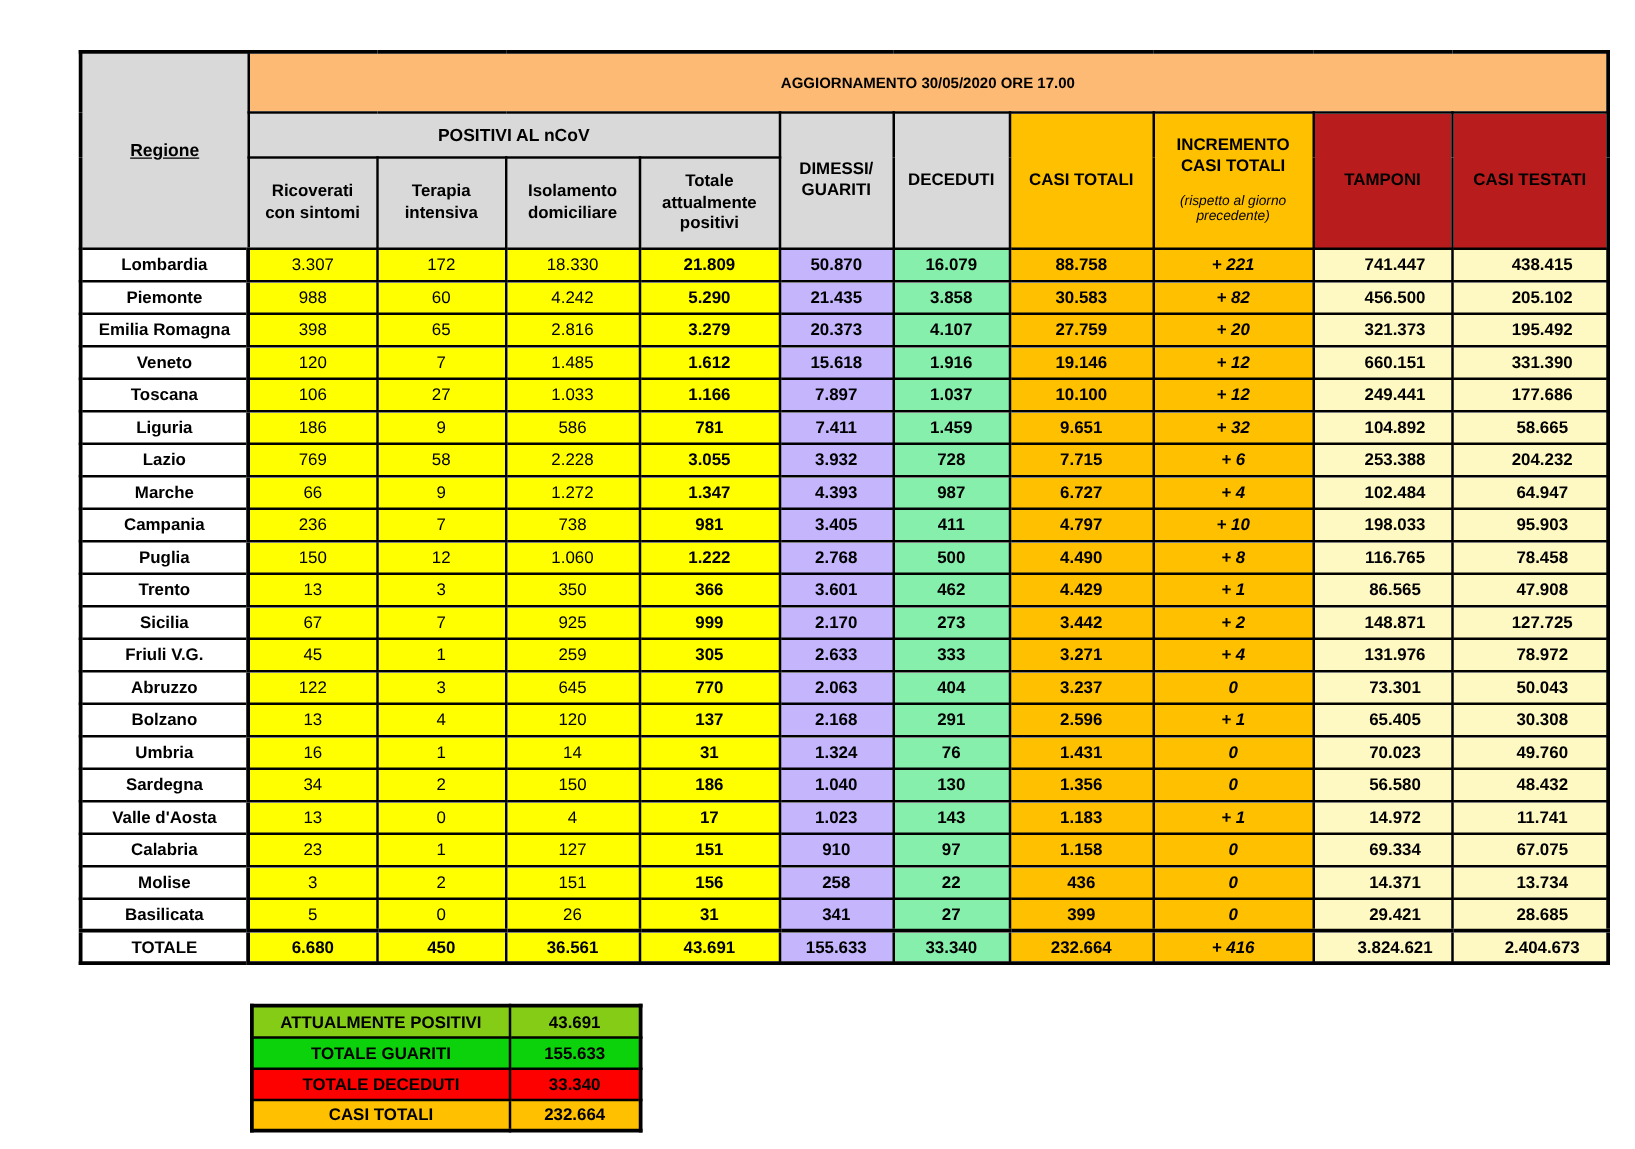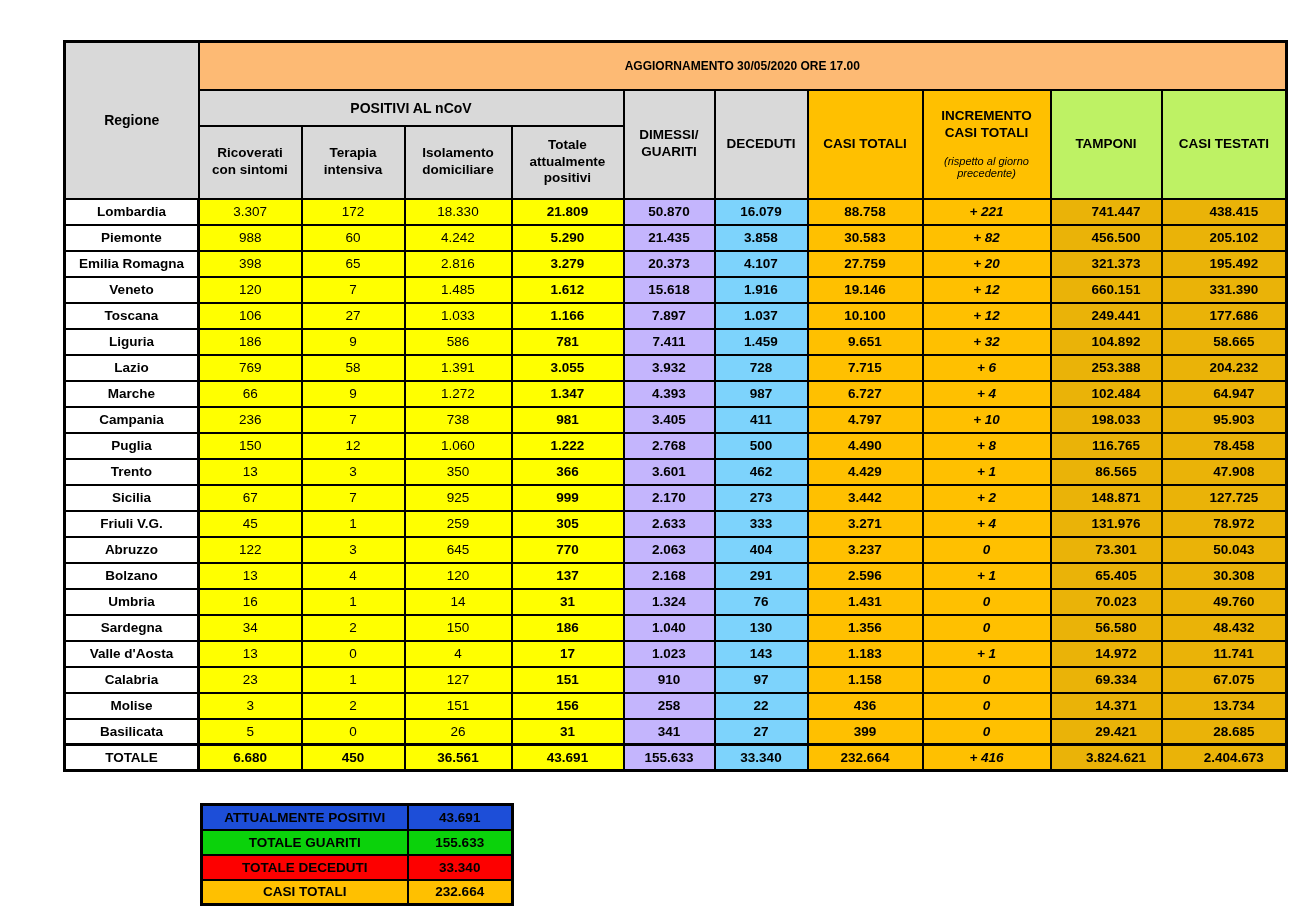--- a/index.html
+++ b/index.html
@@ -27,76 +27,77 @@
     height: 48px;
     font-size: 12px;
     font-weight: bold;
     border-bottom: 3px solid #000;
   }
   .h-region {
     background: #d9d9d9;
     font-size: 14px;
     font-weight: bold;
     border-right: 3px solid #000;
+    text-decoration: underline;
   }
   .h-group {
     background: #d9d9d9;
     height: 36px;
     font-size: 14px;
     font-weight: bold;
     margin-left: 23px;
   }
   .h-sub {
     background: #d9d9d9;
     height: 73px;
     font-size: 13.5px;
     font-weight: bold;
     white-space: pre-line;
     line-height: 1.25;
     padding: 2px;
   }
   .h-orange { background: #ffc000; }
-  .h-gray2  { background: #bef264; }
+  .h-gray2  { background: #b91c1c; }
   .h-note {
     display: block;
     font-size: 11px;
     font-weight: normal;
     font-style: italic;
     line-height: 1.15;
     margin-top: 13px;
   }
 
   
   .main-table tbody td { height: 26px; font-size: 13.5px; }
   .c-region { background: #ffffff; font-weight: bold; font-size: 14px; border-right: 3px solid #000 !important; }
   .c-yellow { background: #ffff00; }
   .c-green  { background: #c4b5fd; }
-  .c-red    { background: #7dd3fc; margin-top: 36px; }
+  .c-red    { background: #86efac; margin-top: 36px; }
   .c-orange { background: #ffc000; }
-  .c-gray   { background: #eab308; padding-left: 20px; }
+  .c-gray   { background: #fef9c3; padding-left: 20px; }
   .b { font-weight: bold; }
   .i { font-style: italic; font-weight: 600; }
   .total-row td { border-top: 3px solid #000; font-weight: bold; }
 
   
   .summary-table {
     margin: 31px 0 0 137px;
     width: 311px;
     border: 3px solid #000;
   }
   .summary-table td {
     border: 2px solid #000;
     height: 25px;
     text-align: center;
     font-size: 13.5px;
     font-weight: bold;
   }
   .summary-table td.lbl { width: 206px; }
   .summary-table td.val { width: 105px; }
-  .sum-yellow { background: #1d4ed8; }
+  .sum-yellow { background: #84cc16; }
   .sum-green  { background: #0bd20b; }
   .sum-red    { background: #fd0000; }
   .sum-orange { background: #ffc000; }
 </style>
 </head>
 <body>
 
 <div class="page">
 
   <table class="main-table">
@@ -217,21 +218,21 @@
           <td class="c-red b">1.459</td>
           <td class="c-orange b">9.651</td>
           <td class="c-orange i">+ 32</td>
           <td class="c-gray b">104.892</td>
           <td class="c-gray b">58.665</td>
         </tr>
         <tr>
           <td class="c-region">Lazio</td>
           <td class="c-yellow">769</td>
           <td class="c-yellow">58</td>
-          <td class="c-yellow">1.391</td>
+          <td class="c-yellow">2.228</td>
           <td class="c-yellow b">3.055</td>
           <td class="c-green b">3.932</td>
           <td class="c-red b">728</td>
           <td class="c-orange b">7.715</td>
           <td class="c-orange i">+ 6</td>
           <td class="c-gray b">253.388</td>
           <td class="c-gray b">204.232</td>
         </tr>
         <tr>
           <td class="c-region">Marche</td>

